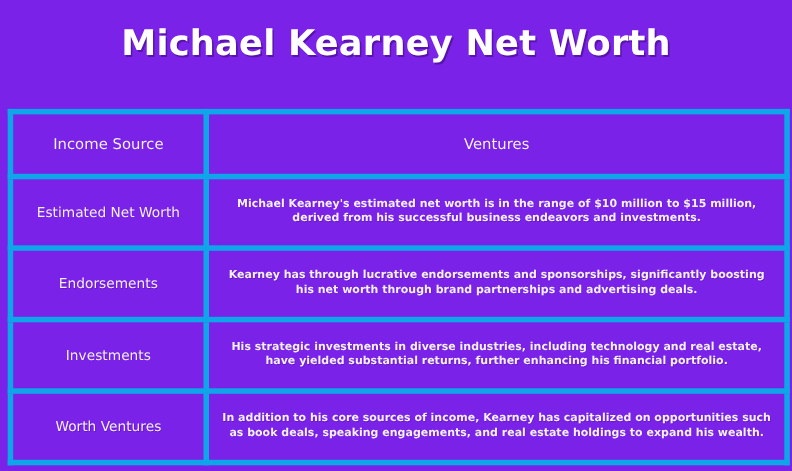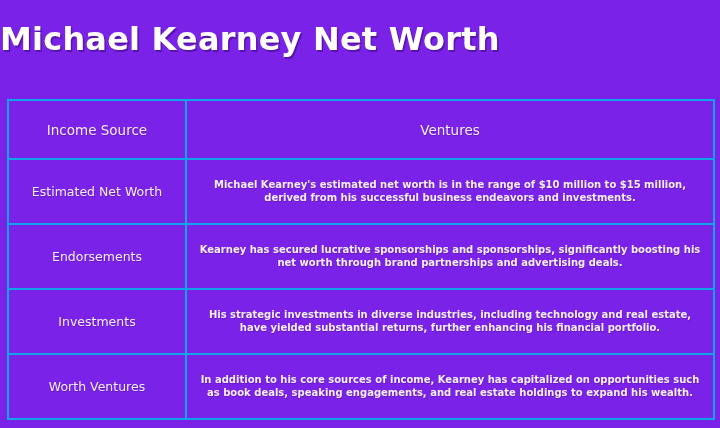--- a/index.html
+++ b/index.html
@@ -20,20 +20,21 @@
     height: 428px;
     background: #7a22e8;
     box-sizing: border-box;
   }
 
   .page-title {
     position: absolute;
     top: 20px;
     left: 0;
     width: 720px;
+    text-align: center;
     color: #ffffff;
     font-size: 32px;
     font-weight: bold;
     letter-spacing: 0.2px;
     text-shadow: 1.5px 1.5px 0 rgba(60, 8, 120, 0.55);
     white-space: nowrap;
   }
 
   .table-wrap {
     position: absolute;
@@ -45,21 +46,21 @@
 
   table.networth-table {
     width: 706px;
     height: 320px;
     border-collapse: collapse;
     table-layout: fixed;
   }
 
   table.networth-table td,
   table.networth-table th {
-    border: 2px solid #0ea5e9;
+    border: 5px solid #0ea5e9;
     background: #7a22e8;
     color: #f6eefb;
     text-align: center;
     vertical-align: middle;
     padding: 2px 8px;
     box-sizing: border-box;
   }
 
   col.col-source { width: 178px; }
   col.col-details { width: 528px; }
@@ -107,21 +108,21 @@
           <th class="head-cell">Ventures</th>
         </tr>
       </thead>
       <tbody>
         <tr>
           <td class="source-cell">Estimated Net Worth</td>
           <td class="details-cell">Michael Kearney's estimated net worth is in the range of $10 million to $15 million, derived from his successful business endeavors and investments.</td>
         </tr>
         <tr>
           <td class="source-cell">Endorsements</td>
-          <td class="details-cell">Kearney has secured lucrative sponsorships and sponsorships, significantly boosting his net worth through brand partnerships and advertising deals.</td>
+          <td class="details-cell">Kearney has through lucrative endorsements and sponsorships, significantly boosting his net worth through brand partnerships and advertising deals.</td>
         </tr>
         <tr>
           <td class="source-cell">Investments</td>
           <td class="details-cell">His strategic investments in diverse industries, including technology and real estate, have yielded substantial returns, further enhancing his financial portfolio.</td>
         </tr>
         <tr>
           <td class="source-cell">Worth Ventures</td>
           <td class="details-cell">In addition to his core sources of income, Kearney has capitalized on opportunities such as book deals, speaking engagements, and real estate holdings to expand his wealth.</td>
         </tr>
       </tbody>

